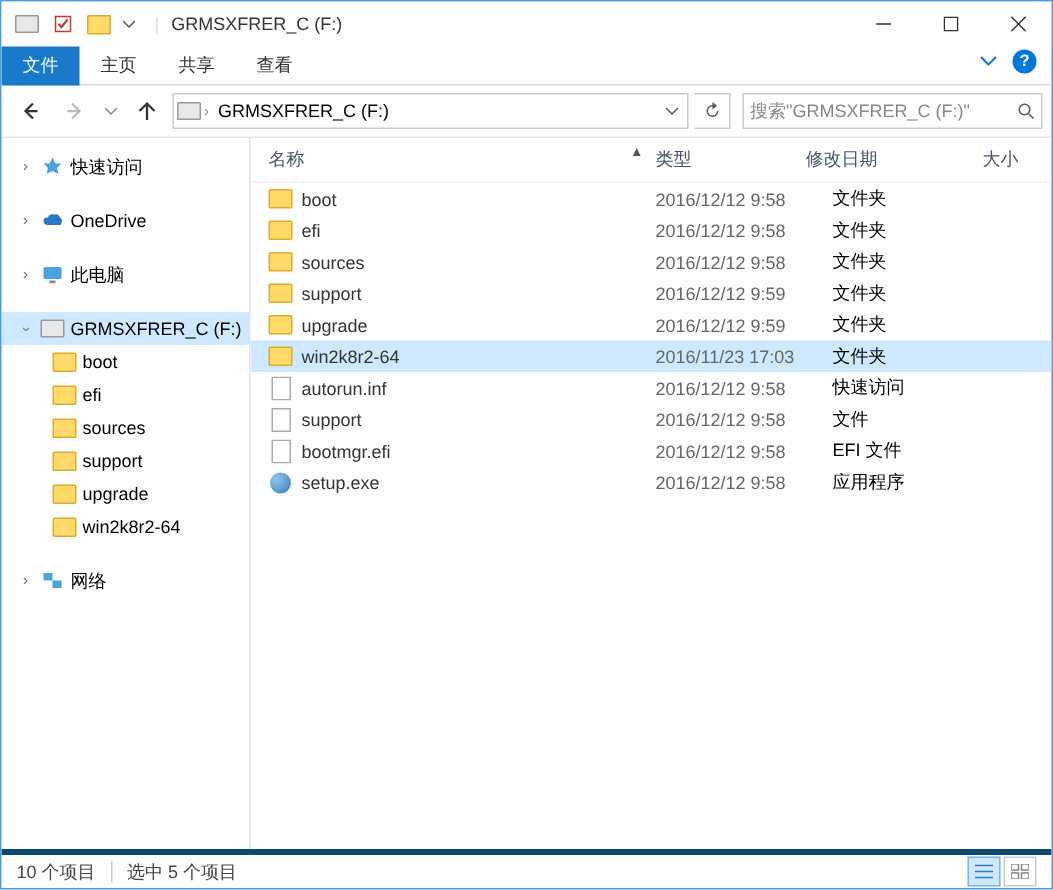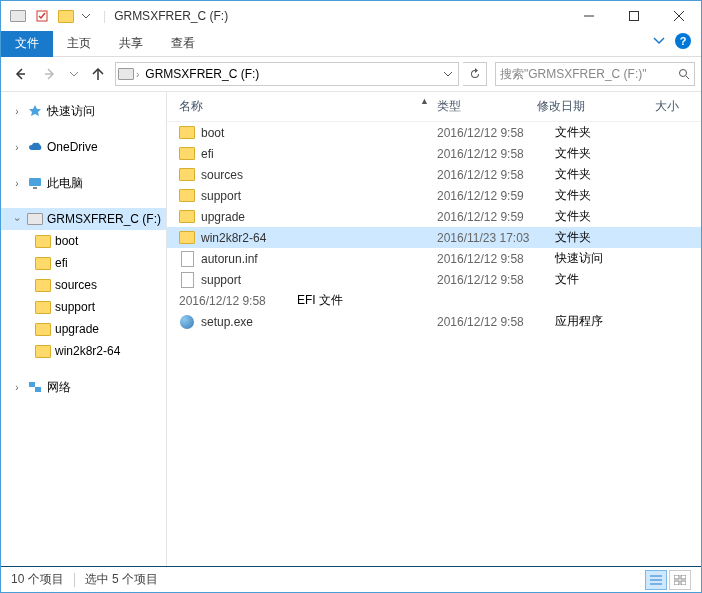--- a/index.html
+++ b/index.html
@@ -41,21 +41,21 @@
 .columns { display:flex; padding:4px 0 4px 8px; color:#456; border-bottom:1px solid #f0f0f0;}
 .col { padding:2px 4px; display:flex; align-items:center; }
 .col.name { width:258px;} .col.date{width:118px;} .col.type{width:100px;} .col.size{flex:1;}
 .col .sort { margin-left:auto; font-size:9px; color:#555; position:relative; top:-6px;}
 .filelist { flex:1; overflow:auto; }
 .row { display:flex; align-items:center; height:21px; padding-left:8px; }
 .row.selected { background:#cde8ff; }
 .row .cell { padding:0 4px; overflow:hidden; text-overflow:ellipsis; white-space:nowrap; color:#333;}
 .row .cell.name{width:258px; display:flex; align-items:center; gap:6px;}
 .row .cell.date{width:118px; color:#666;} .row .cell.type{width:100px; color:#000000;} .row .cell.size{flex:1; color:#666;}
-.statusbar { height:26px; border-top:1px solid #0c4a6e; display:flex; align-items:center; padding:0 10px; color:#444;}
+.statusbar { height:26px; border-top:4px solid #0c4a6e; display:flex; align-items:center; padding:0 10px; color:#444;}
 .statusbar .divider { width:1px; height:14px; background:#ccc; margin:0 10px;}
 .statusbar .sp { margin-left:auto; display:flex; gap:2px;}
 .view-btn { width:22px; height:20px; border:1px solid #ccc; display:flex; align-items:center; justify-content:center;}
 .view-btn.active { background:#cde8ff; border-color:#7ab8e6;}
 svg { display:block; }
 </style>
 </head>
 <body>
 
 <div class="titlebar">
@@ -324,20 +324,24 @@
         <div class="row">
           <div class="cell name">
             <span class="icon file-icon"></span>
             <span>support</span>
           </div>
           <div class="cell date">2016/12/12 9:58</div>
           <div class="cell type">文件</div>
           <div class="cell size"></div>
         </div>
         <div class="row">
+          <div class="cell name">
+            <span class="icon file-icon"></span>
+            <span>bootmgr.efi</span>
+          </div>
           <div class="cell date">2016/12/12 9:58</div>
           <div class="cell type">EFI 文件</div>
           <div class="cell size"></div>
         </div>
         <div class="row">
           <div class="cell name">
             <span class="icon">
               <span class="exe-icon"></span>
             </span>
             <span>setup.exe</span>

